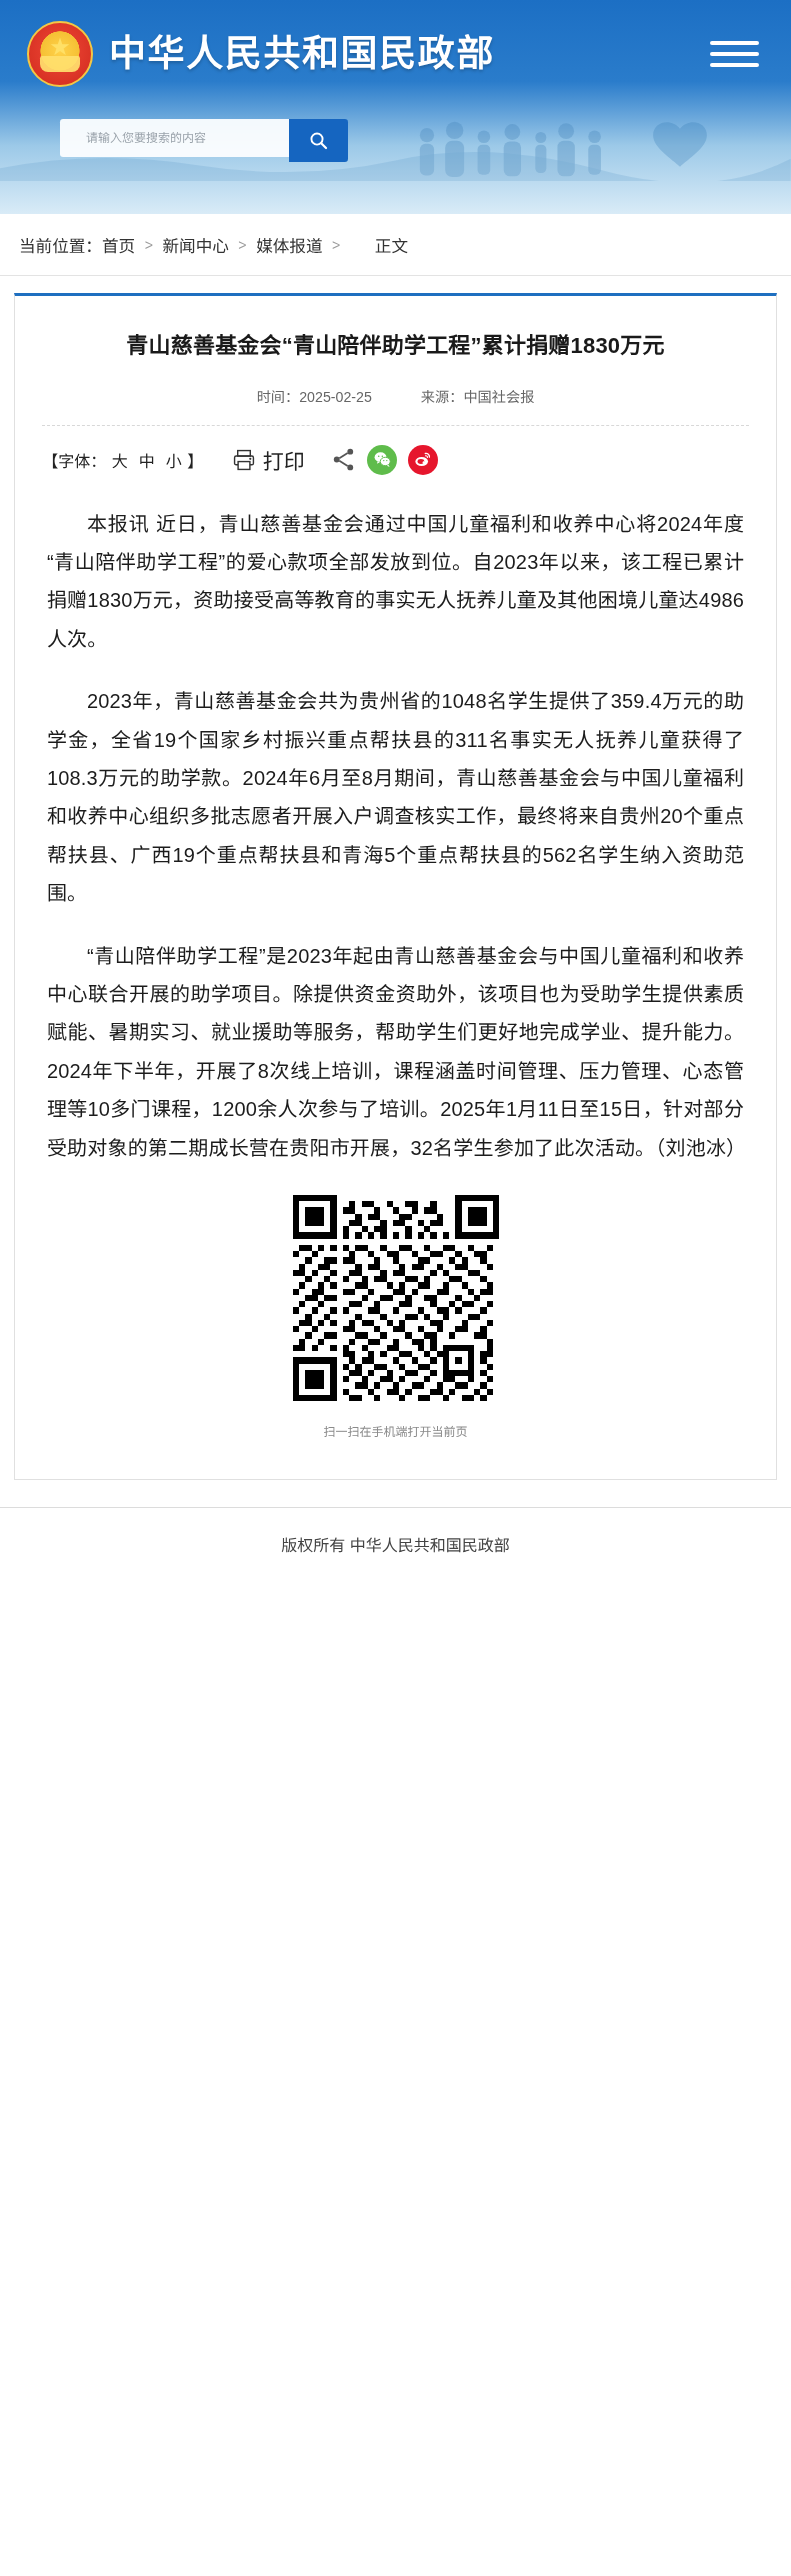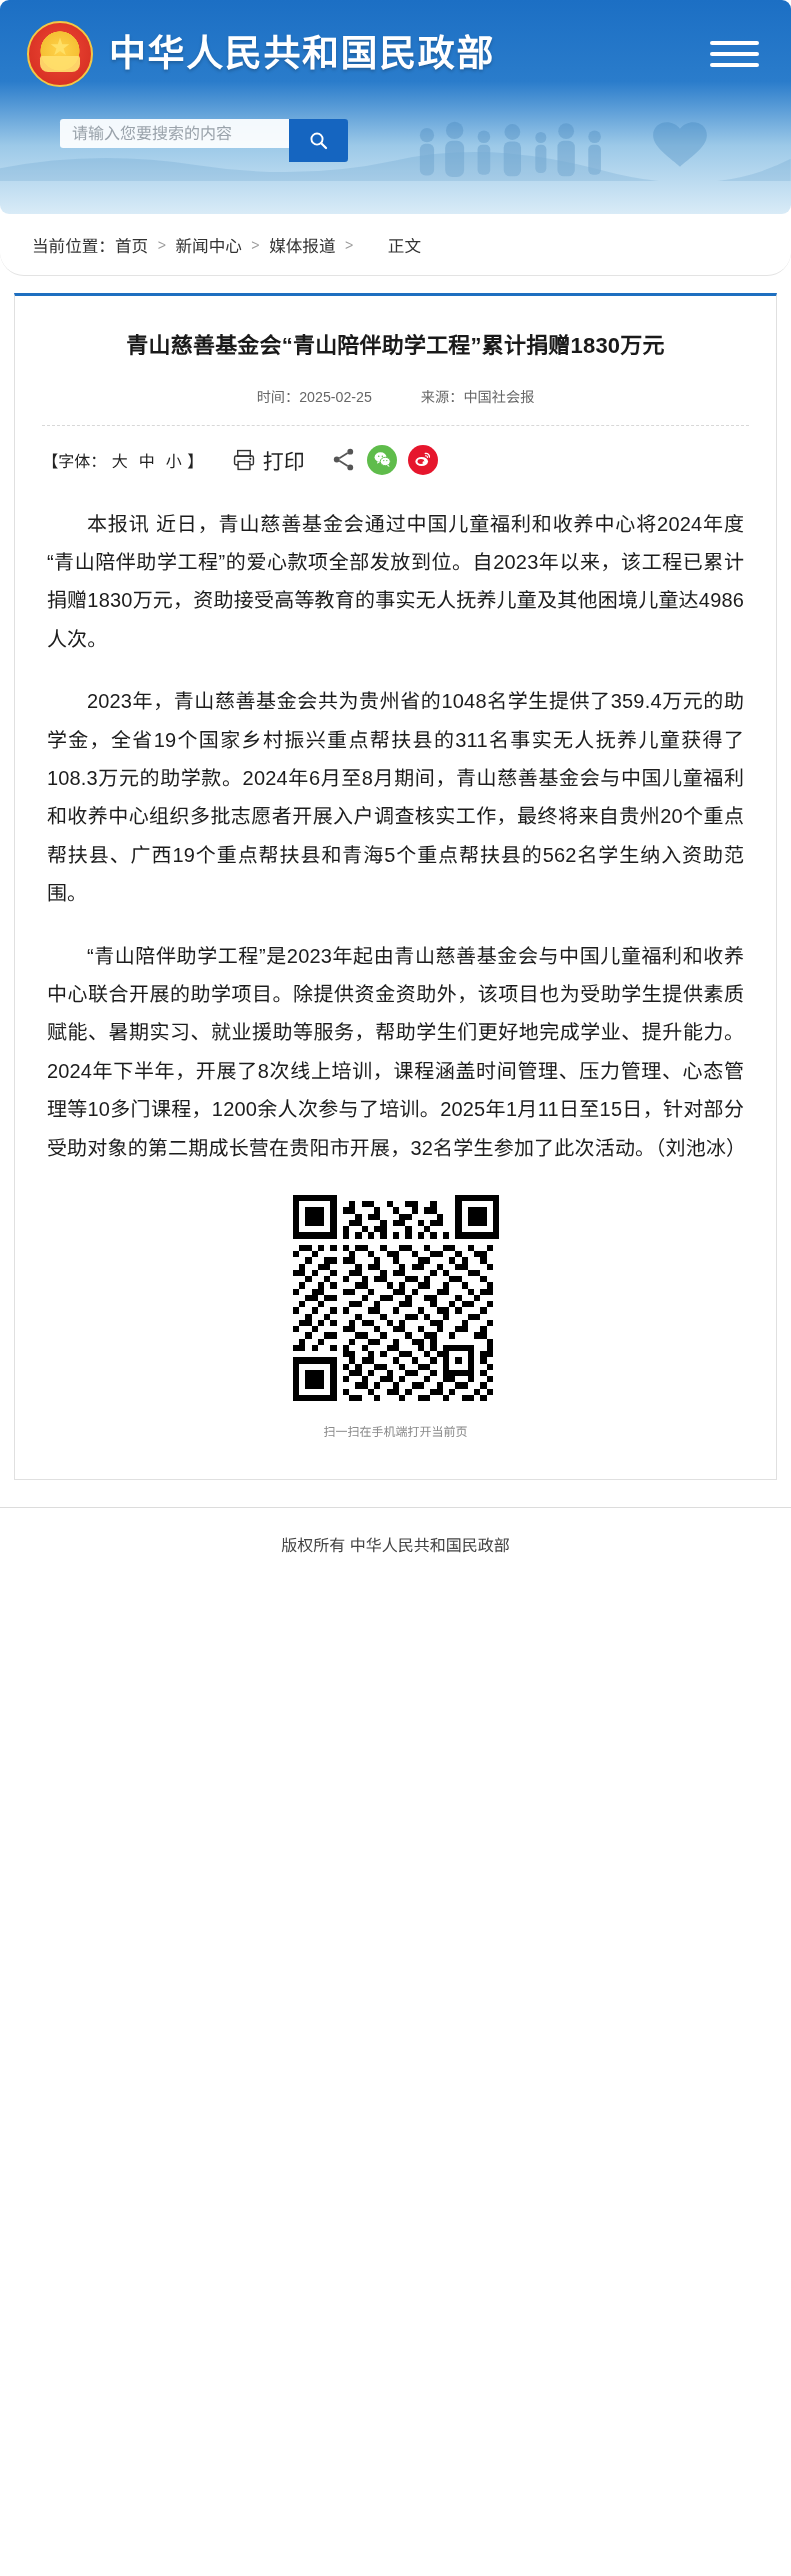--- a/index.html
+++ b/index.html
@@ -16,21 +16,20 @@
     overflow: hidden;
   }
 
   
   .header {
     position: relative;
     width: 100%;
     height: 214px;
     background: linear-gradient(180deg, #1c6fc4 0%, #2a7ccb 38%, #9cc9e8 68%, #d9ebf7 100%);
     overflow: hidden;
-    border-radius: 9px;
   }
   .header-top {
     display: flex;
     align-items: center;
     padding: 20.6px 27px 0 27px;
     position: relative;
     z-index: 3;
   }
   .emblem {
     width: 66px; height: 66px;
@@ -109,54 +108,53 @@
   .search-row {
     position: absolute;
     left: 60px;
     top: 119px;
     display: flex;
     align-items: stretch;
     z-index: 4;
   }
   .search-input {
     width: 229px;
-    height: 29px;
+    height: 38px;
     border: none;
     outline: none;
     background: rgba(255,255,255,.92);
     border-radius: 3.2px 0 0 3.2px;
-    padding: 0 12px;
-    font-size: 16px;
+    padding: 0 26px;
+    font-size: 12px;
     color: #444;
     font-family: "Liberation Sans", "DejaVu Sans", sans-serif;
   }
   .search-input::placeholder { color: #9aa3ab; }
   .search-btn {
     width: 59px; height: 43px;
     background: #1565c0;
     border: none;
     border-radius: 0 3.2px 3.2px 0;
     cursor: pointer;
     display: flex; align-items: center; justify-content: center;
   }
   .search-btn svg { display:block; }
 
   
   .breadcrumb {
     height: 62px;
     display: flex;
     align-items: center;
-    padding: 0 32px;
+    padding: 0 19px;
     font-size: 16.6px;
     color: #333;
     background: #ffffff;
     border-bottom: 0.8px solid #e3e3e3;
     white-space: nowrap;
     overflow: hidden;
-    border-radius: 24px;
   }
   .breadcrumb .label { color: #333; }
   .breadcrumb .sep { color: #9b9b9b; margin: 0 9.5px; font-size: 14.2px; }
   .breadcrumb .crumb { color: #333; }
   .breadcrumb .crumb.current { color: #333; margin-left: 25px; }
 
   
   .article-card {
     margin: 17.4px 14.2px 0 14.2px;
     border: 0.8px solid #e0e0e0;

